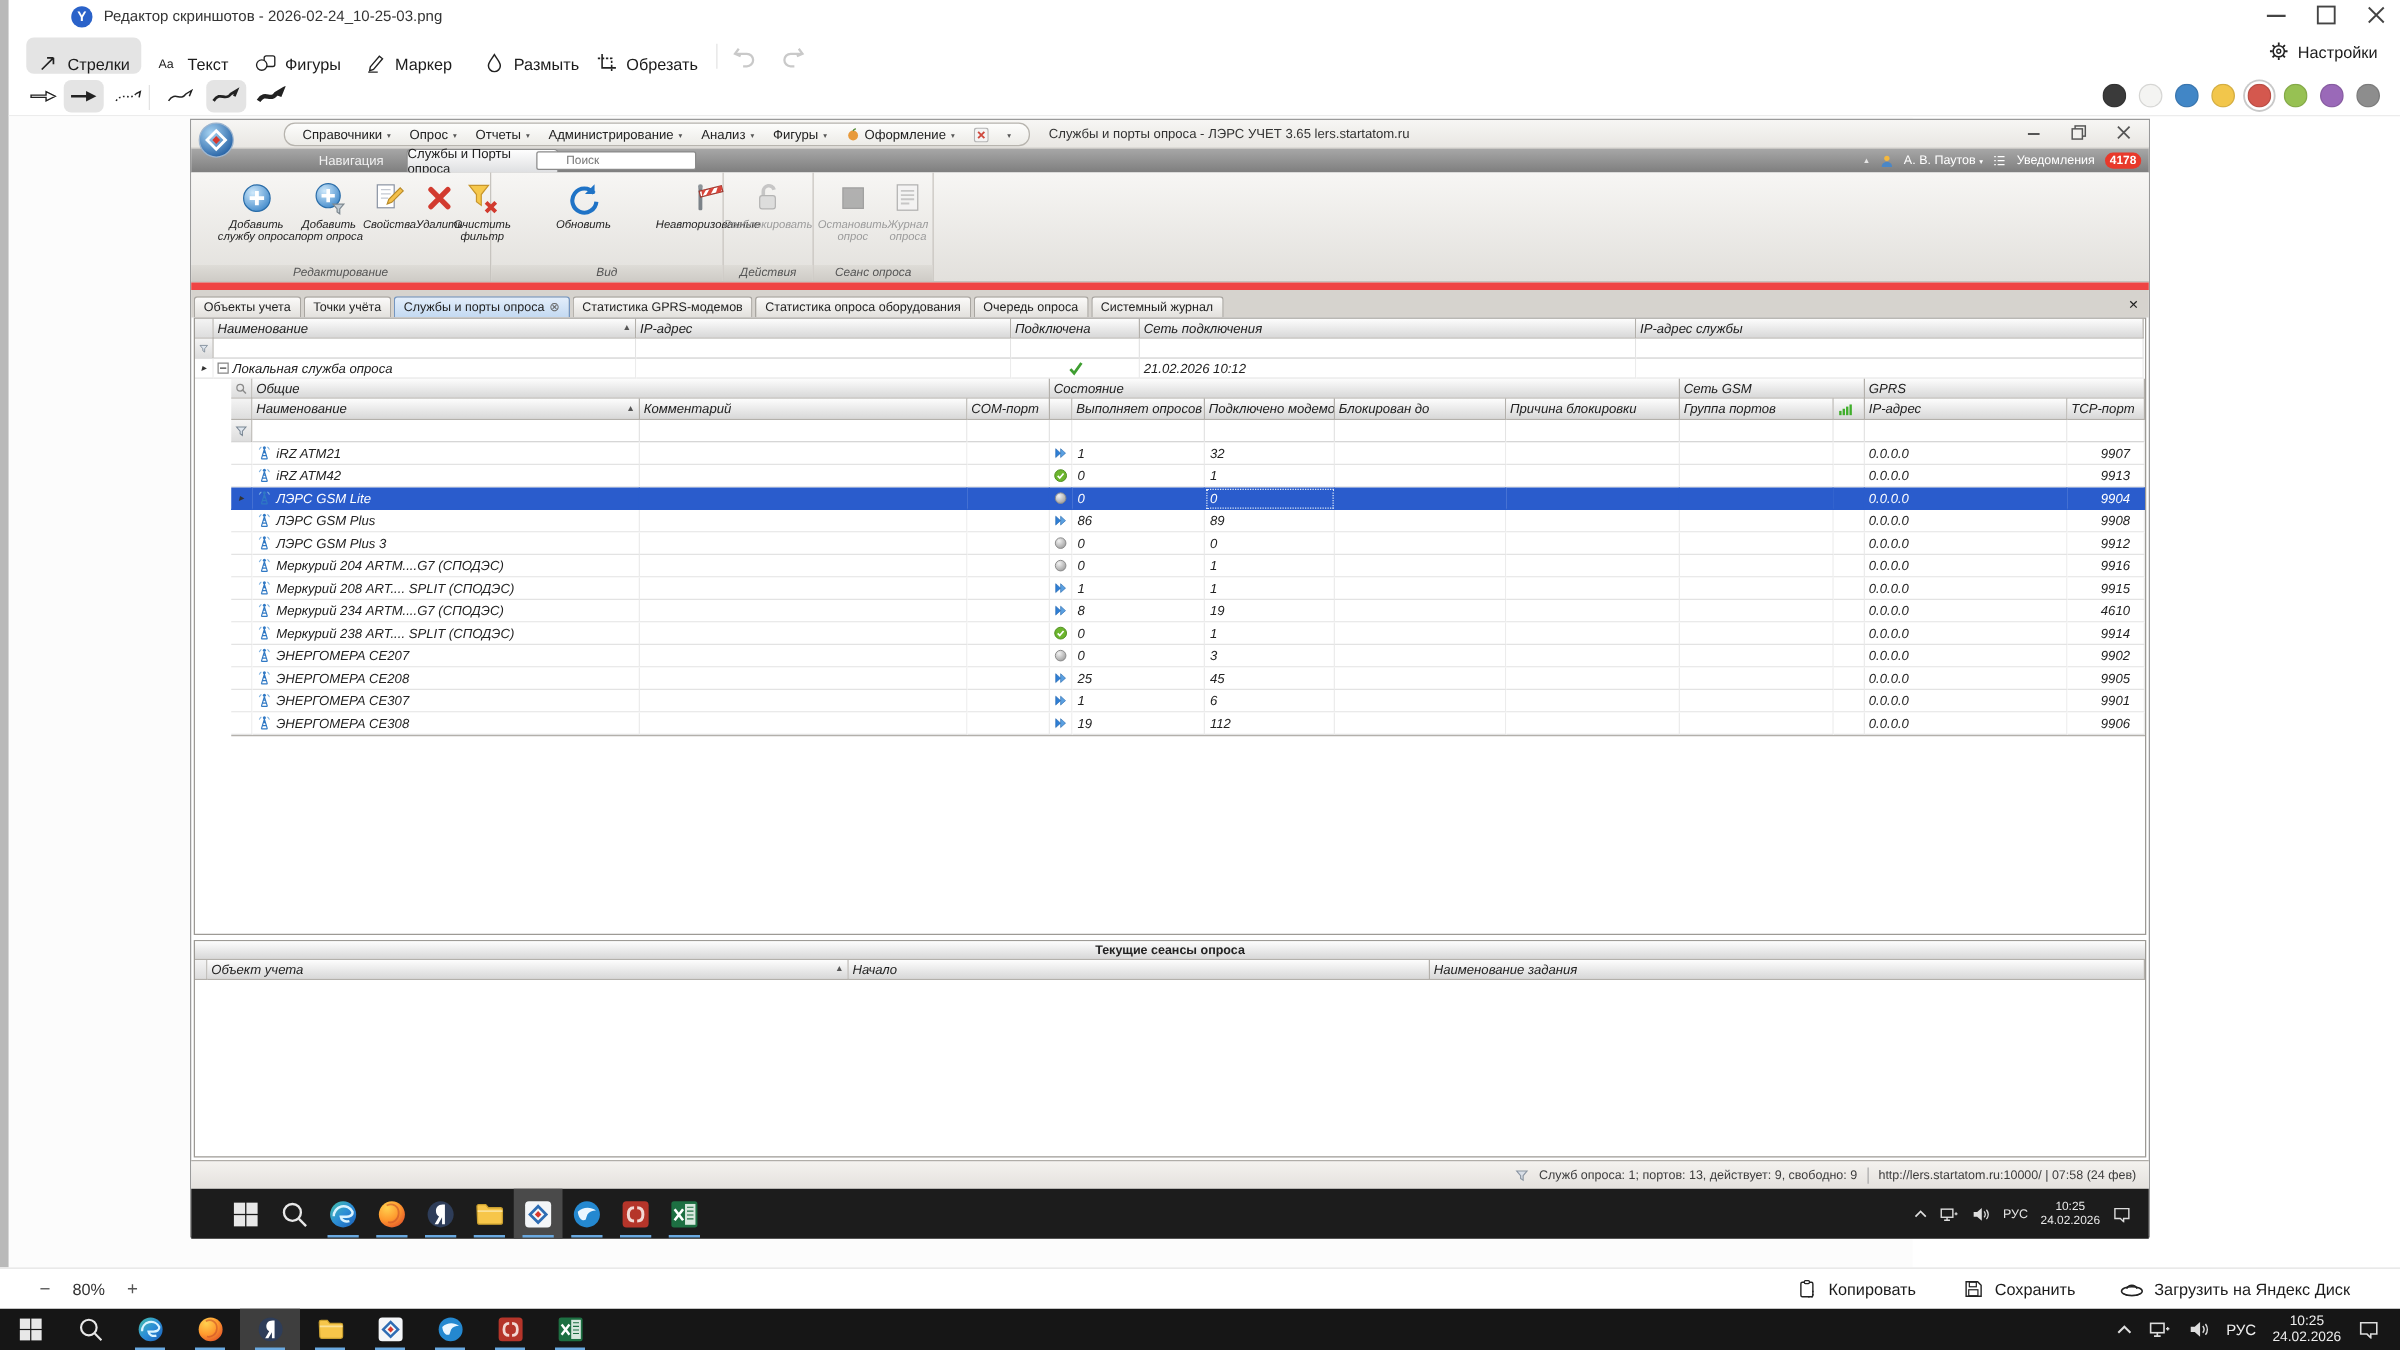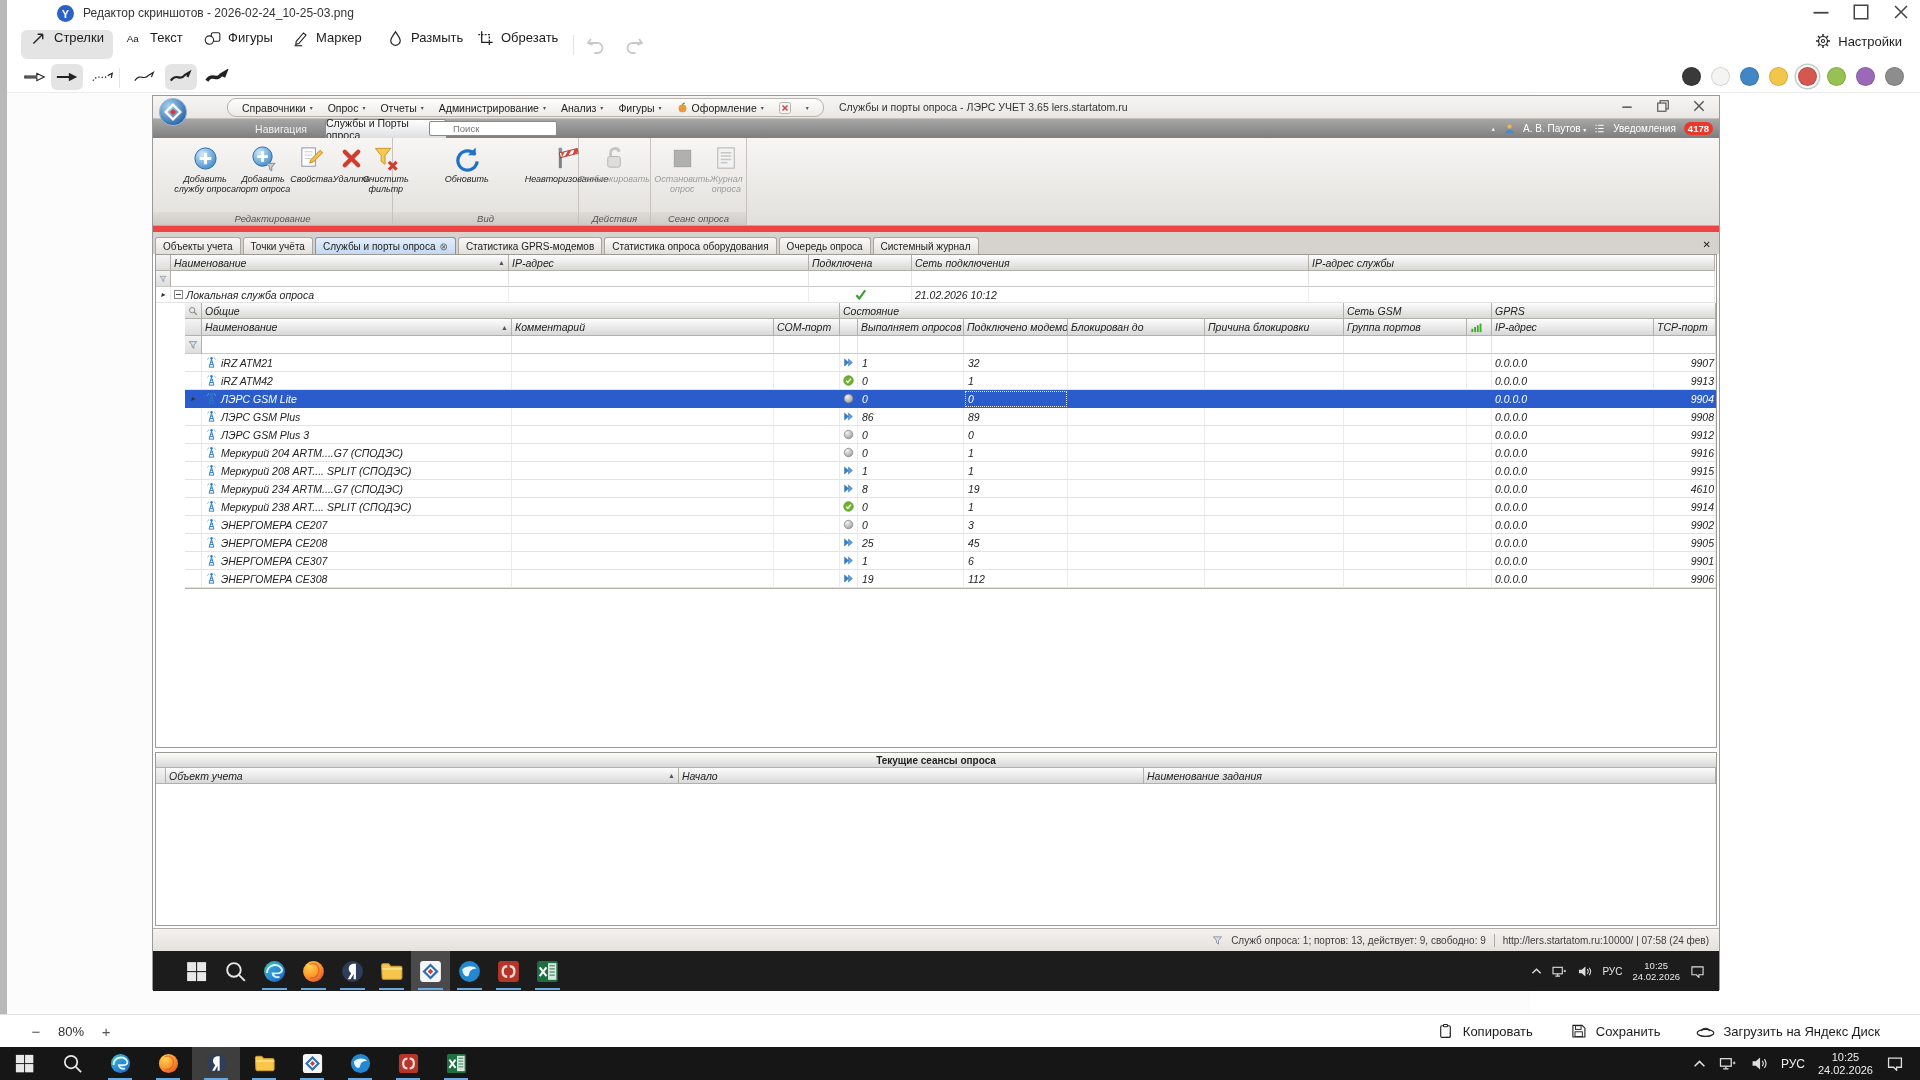--- a/index.html
+++ b/index.html
@@ -12,21 +12,21 @@
 
   
   .left-strip{left:0;top:0;width:7px;height:1014px;background:#b9b9b9;}
   .e-title{left:7px;top:0;width:1913px;height:27px;background:#fff;display:flex;align-items:center;}
   .e-logo{position:absolute;left:50px;top:5px;width:17px;height:17px;border-radius:50%;
     background:#2a62c9;color:#fff;font-weight:bold;font-size:11px;display:flex;align-items:center;justify-content:center;}
   .e-title-text{position:absolute;left:76px;top:6px;font-size:12px;color:#333;}
   .e-winbtns{position:absolute;right:10px;top:2px;display:flex;gap:22px;color:#444;}
   .e-winbtn{width:18px;height:20px;display:flex;align-items:center;justify-content:center;}
   .toolbar1{left:7px;top:27px;width:1913px;height:35px;background:#fff;}
-  .toolbtn{position:absolute;top:3px;height:29px;display:flex;align-items:flex-start;gap:7px;
+  .toolbtn{position:absolute;top:3px;height:29px;display:flex;align-items:flex-end;gap:7px;
     padding:0 9px;border-radius:6px;font-size:13px;color:#1c1c1c;cursor:default;}
   .toolbtn.sel{background:#e4e4e4;}
   .toolbtn .ic{width:17px;height:17px;}
   .tb-sep{position:absolute;top:8px;width:1px;height:20px;background:#e3e3e3;}
   .undoredo{position:absolute;top:7px;width:22px;height:22px;}
   .settings{position:absolute;right:18px;top:6px;display:flex;align-items:center;gap:7px;font-size:13px;color:#1c1c1c;}
   .settings .ic{width:16px;height:16px;}
   .toolbar2{left:7px;top:62px;width:1913px;height:31px;background:#fff;border-bottom:1px solid #ececec;}
   .stroke-btn{position:absolute;top:2px;height:26px;width:32px;border-radius:6px;
     display:flex;align-items:center;justify-content:center;}
@@ -98,21 +98,21 @@
     padding:1px 3px;display:flex;align-items:center;gap:3px;white-space:nowrap;overflow:hidden;}
   .hc .grow-sp{flex:1;}
   .sortup{font-size:7px;color:#555;}
   .fc{background:#fff;border-right:1px solid #e4e4e4;border-bottom:1px solid #c9c9c9;
     display:flex;align-items:center;padding:0 3px;}
   .rhdr{background:linear-gradient(#f4f4f4,#dddddd);border-right:1px solid #b3b0ab;
     display:flex;align-items:center;justify-content:center;}
   .dc{background:#fff;border-right:1px solid #ececec;border-bottom:1px solid #e3e3e3;
     display:flex;align-items:center;gap:3px;padding:0 3px;white-space:nowrap;overflow:hidden;}
   .num{padding-left:4px;}
-  .tcp{justify-content:flex-end;padding-right:1px;}
+  .tcp{justify-content:flex-end;padding-right:11px;}
   .drow.sel .dc{background:#2a5ccc;color:#fff;border-color:#2a5ccc;}
   .drow.sel .focuscell{outline:1px dotted #dce6f5;outline-offset:-2px;}
   .detail{position:absolute;left:29px;top:48px;width:1531px;border-bottom:1px solid #b3b0ab;}
   .treebox{width:9px;height:9px;border:1px solid #888;background:#fff;position:relative;flex:none;}
   .treebox::after{content:"";position:absolute;left:1px;top:3px;width:5px;height:1px;background:#444;}
   .expander{font-size:8px;color:#333;}
   .sessbar{height:15px;background:linear-gradient(#fdfdfd,#d8d8d8);border-bottom:1px solid #b3b0ab;
     text-align:center;font-weight:bold;font-size:10px;line-height:15px;}
   .l-status{left:0;top:832px;width:100%;height:23px;background:linear-gradient(#f4f2ef,#e4e1dd);
     border-top:1px solid #b0ada8;display:flex;align-items:center;justify-content:flex-end;gap:8px;

